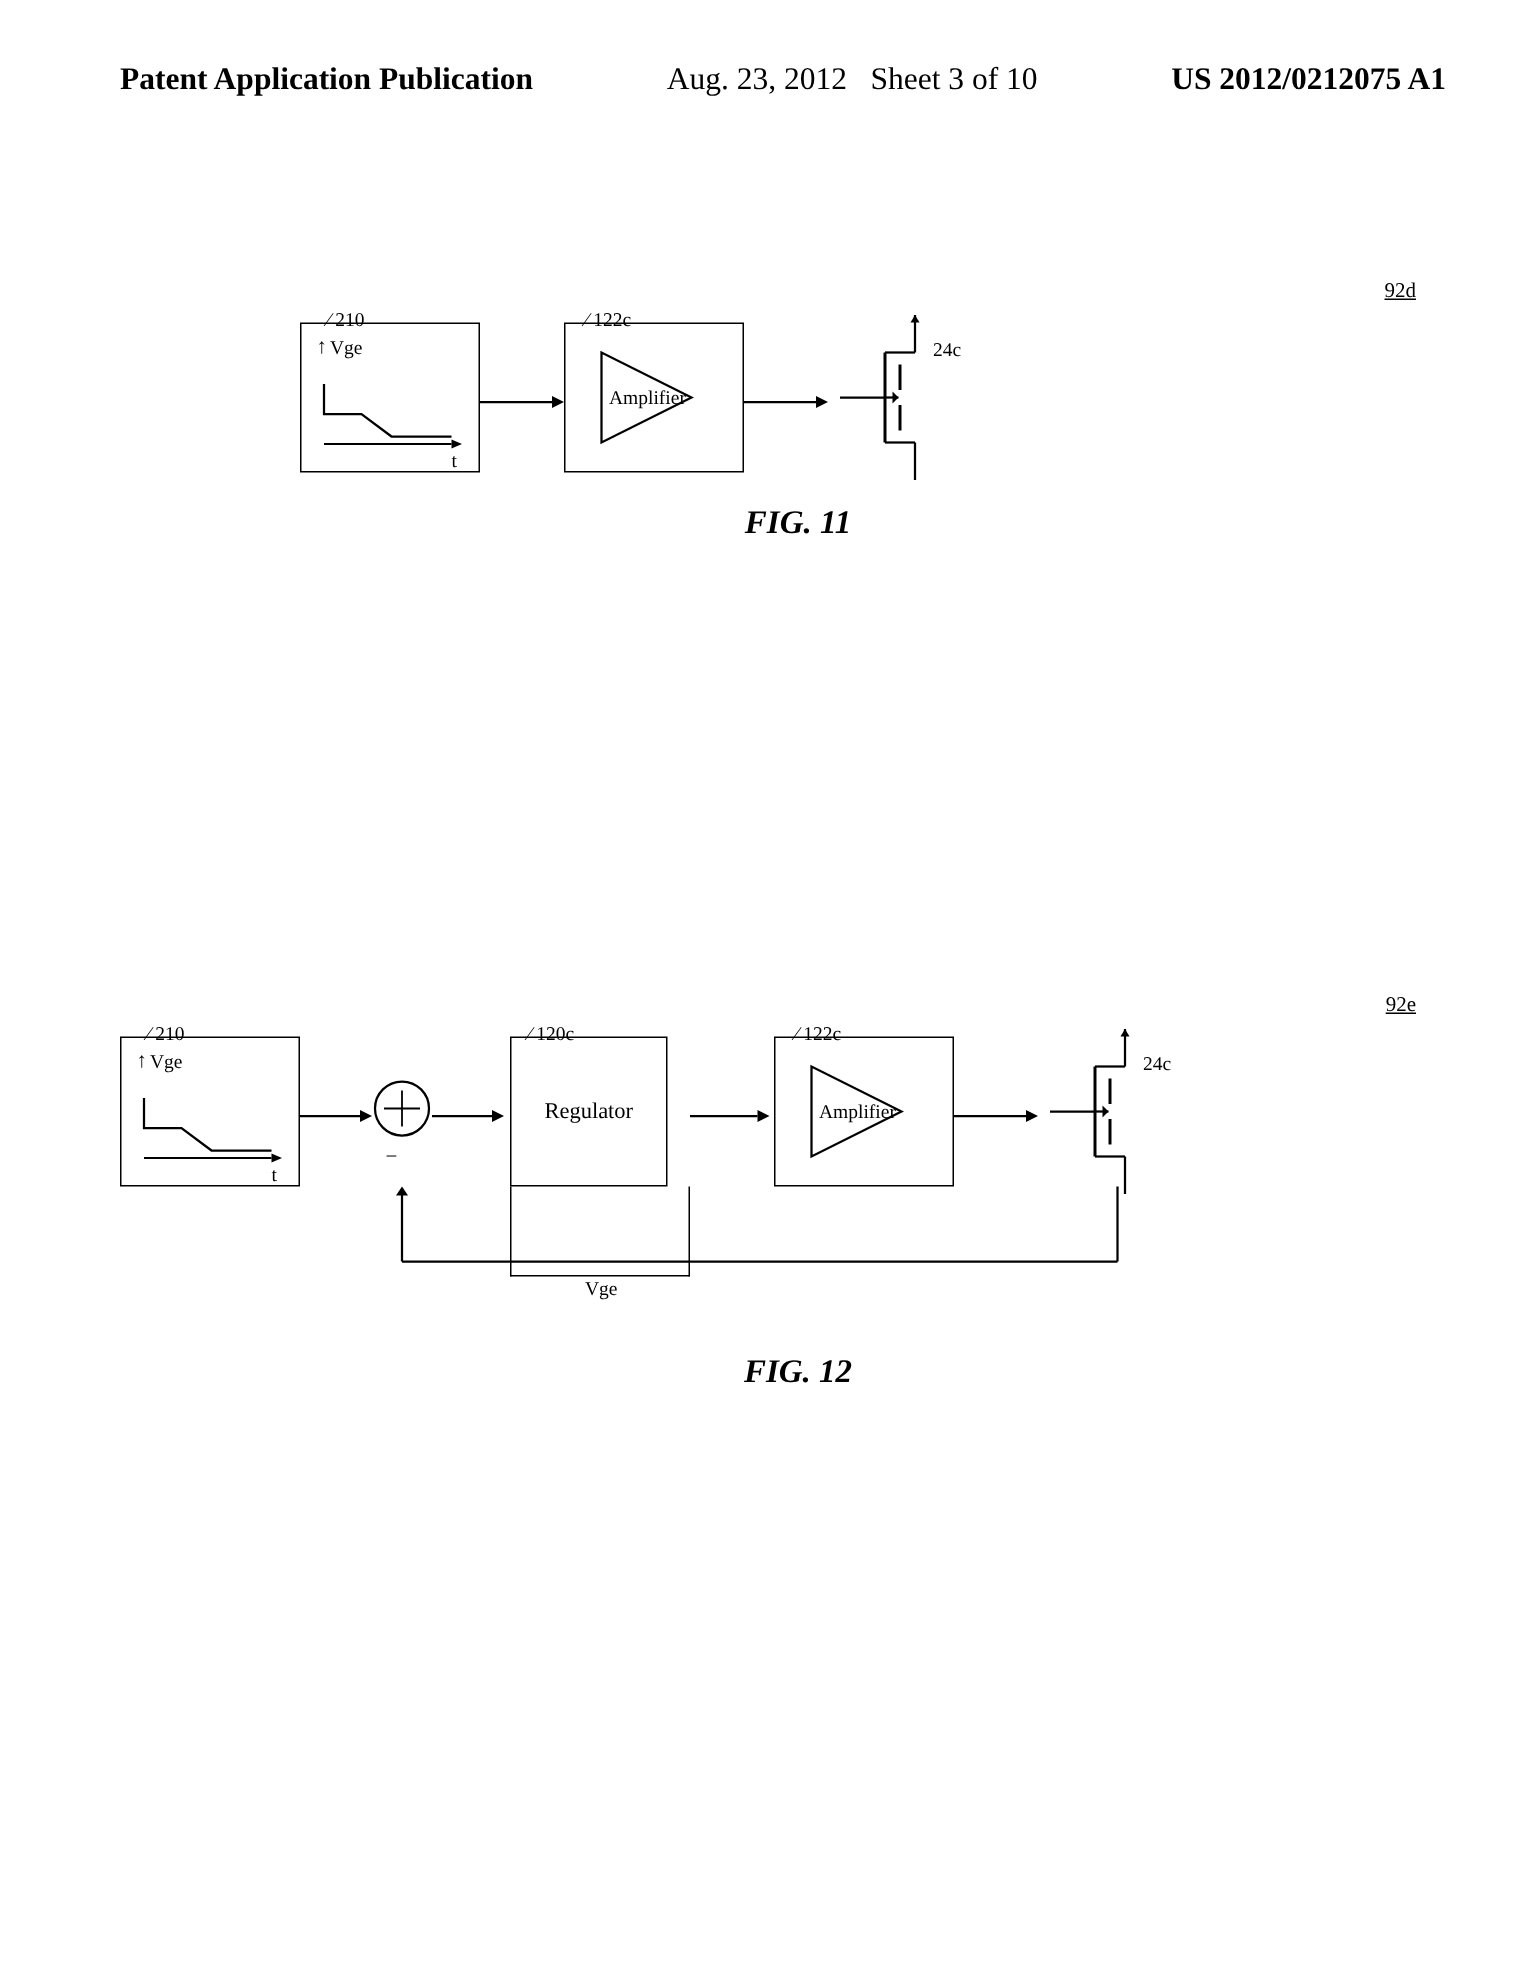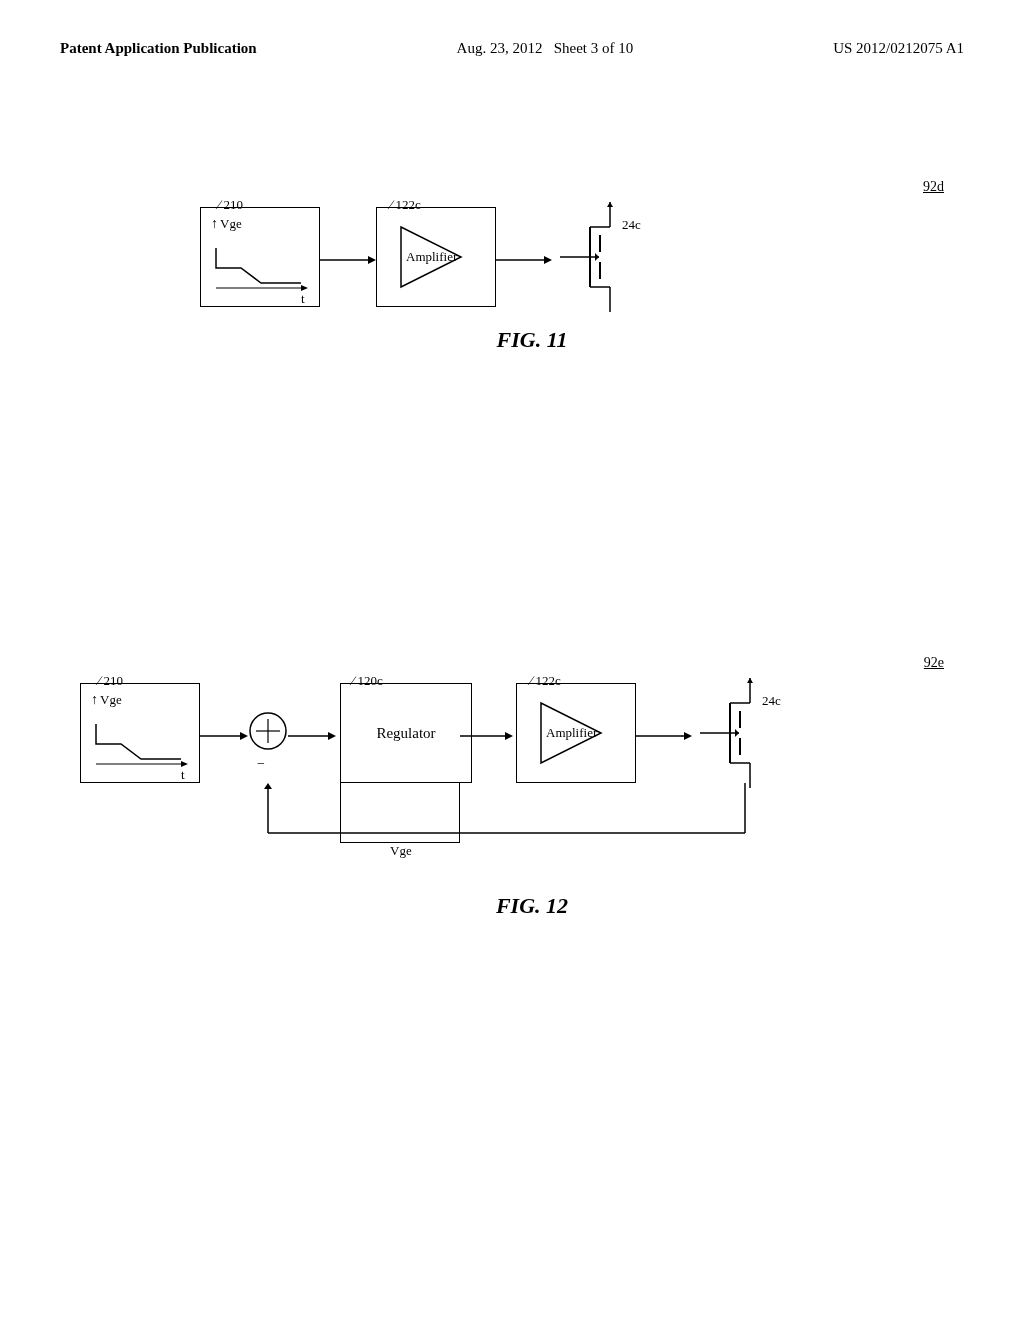--- a/index.html
+++ b/index.html
@@ -10,31 +10,31 @@
       font-family: 'Times New Roman', Times, serif;
       position: relative;
       overflow: hidden;
     }
 
     
     .header {
       display: flex;
       justify-content: space-between;
       align-items: flex-start;
-      padding: 40px 60px 0 60px;
-      font-size: 15px;
+      padding: 40px 60px 0 80px;
+      font-size: 21px;
     }
     .header-left {
       font-weight: bold;
     }
     .header-center {
       text-align: center;
     }
     .header-right {
-      font-weight: normal;
+      font-weight: bold;
     }
 
     
     .content {
       position: relative;
       width: 100%;
       height: calc(100% - 80px);
     }
 
     
@@ -246,21 +246,21 @@
 
     </svg>
 
     <div style="position:absolute; left:257px; top:103px; font-size:14px;">−</div>
 
     <svg style="position:absolute; left:288px; top:68px;" width="55" height="30">
       <line x1="0" y1="15" x2="40" y2="15" stroke="#000" stroke-width="1.5"></line>
       <polygon points="40,11 48,15 40,19" fill="#000"></polygon>
     </svg>
 
-    <div class="box" style="left:340px; top:30px; width:132px; height:100px; text-align:center;">
+    <div class="box" style="left:340px; top:30px; width:105px; height:100px; text-align:center;">
       <span>Regulator</span>
     </div>
 
     <div class="comp-label" style="left:352px; top:20px;">
       <span style="font-size:13px;">∕</span>
       <span>120c</span>
     </div>
 
     <svg style="position:absolute; left:460px; top:68px;" width="60" height="30">
       <line x1="0" y1="15" x2="45" y2="15" stroke="#000" stroke-width="1.5"></line>

